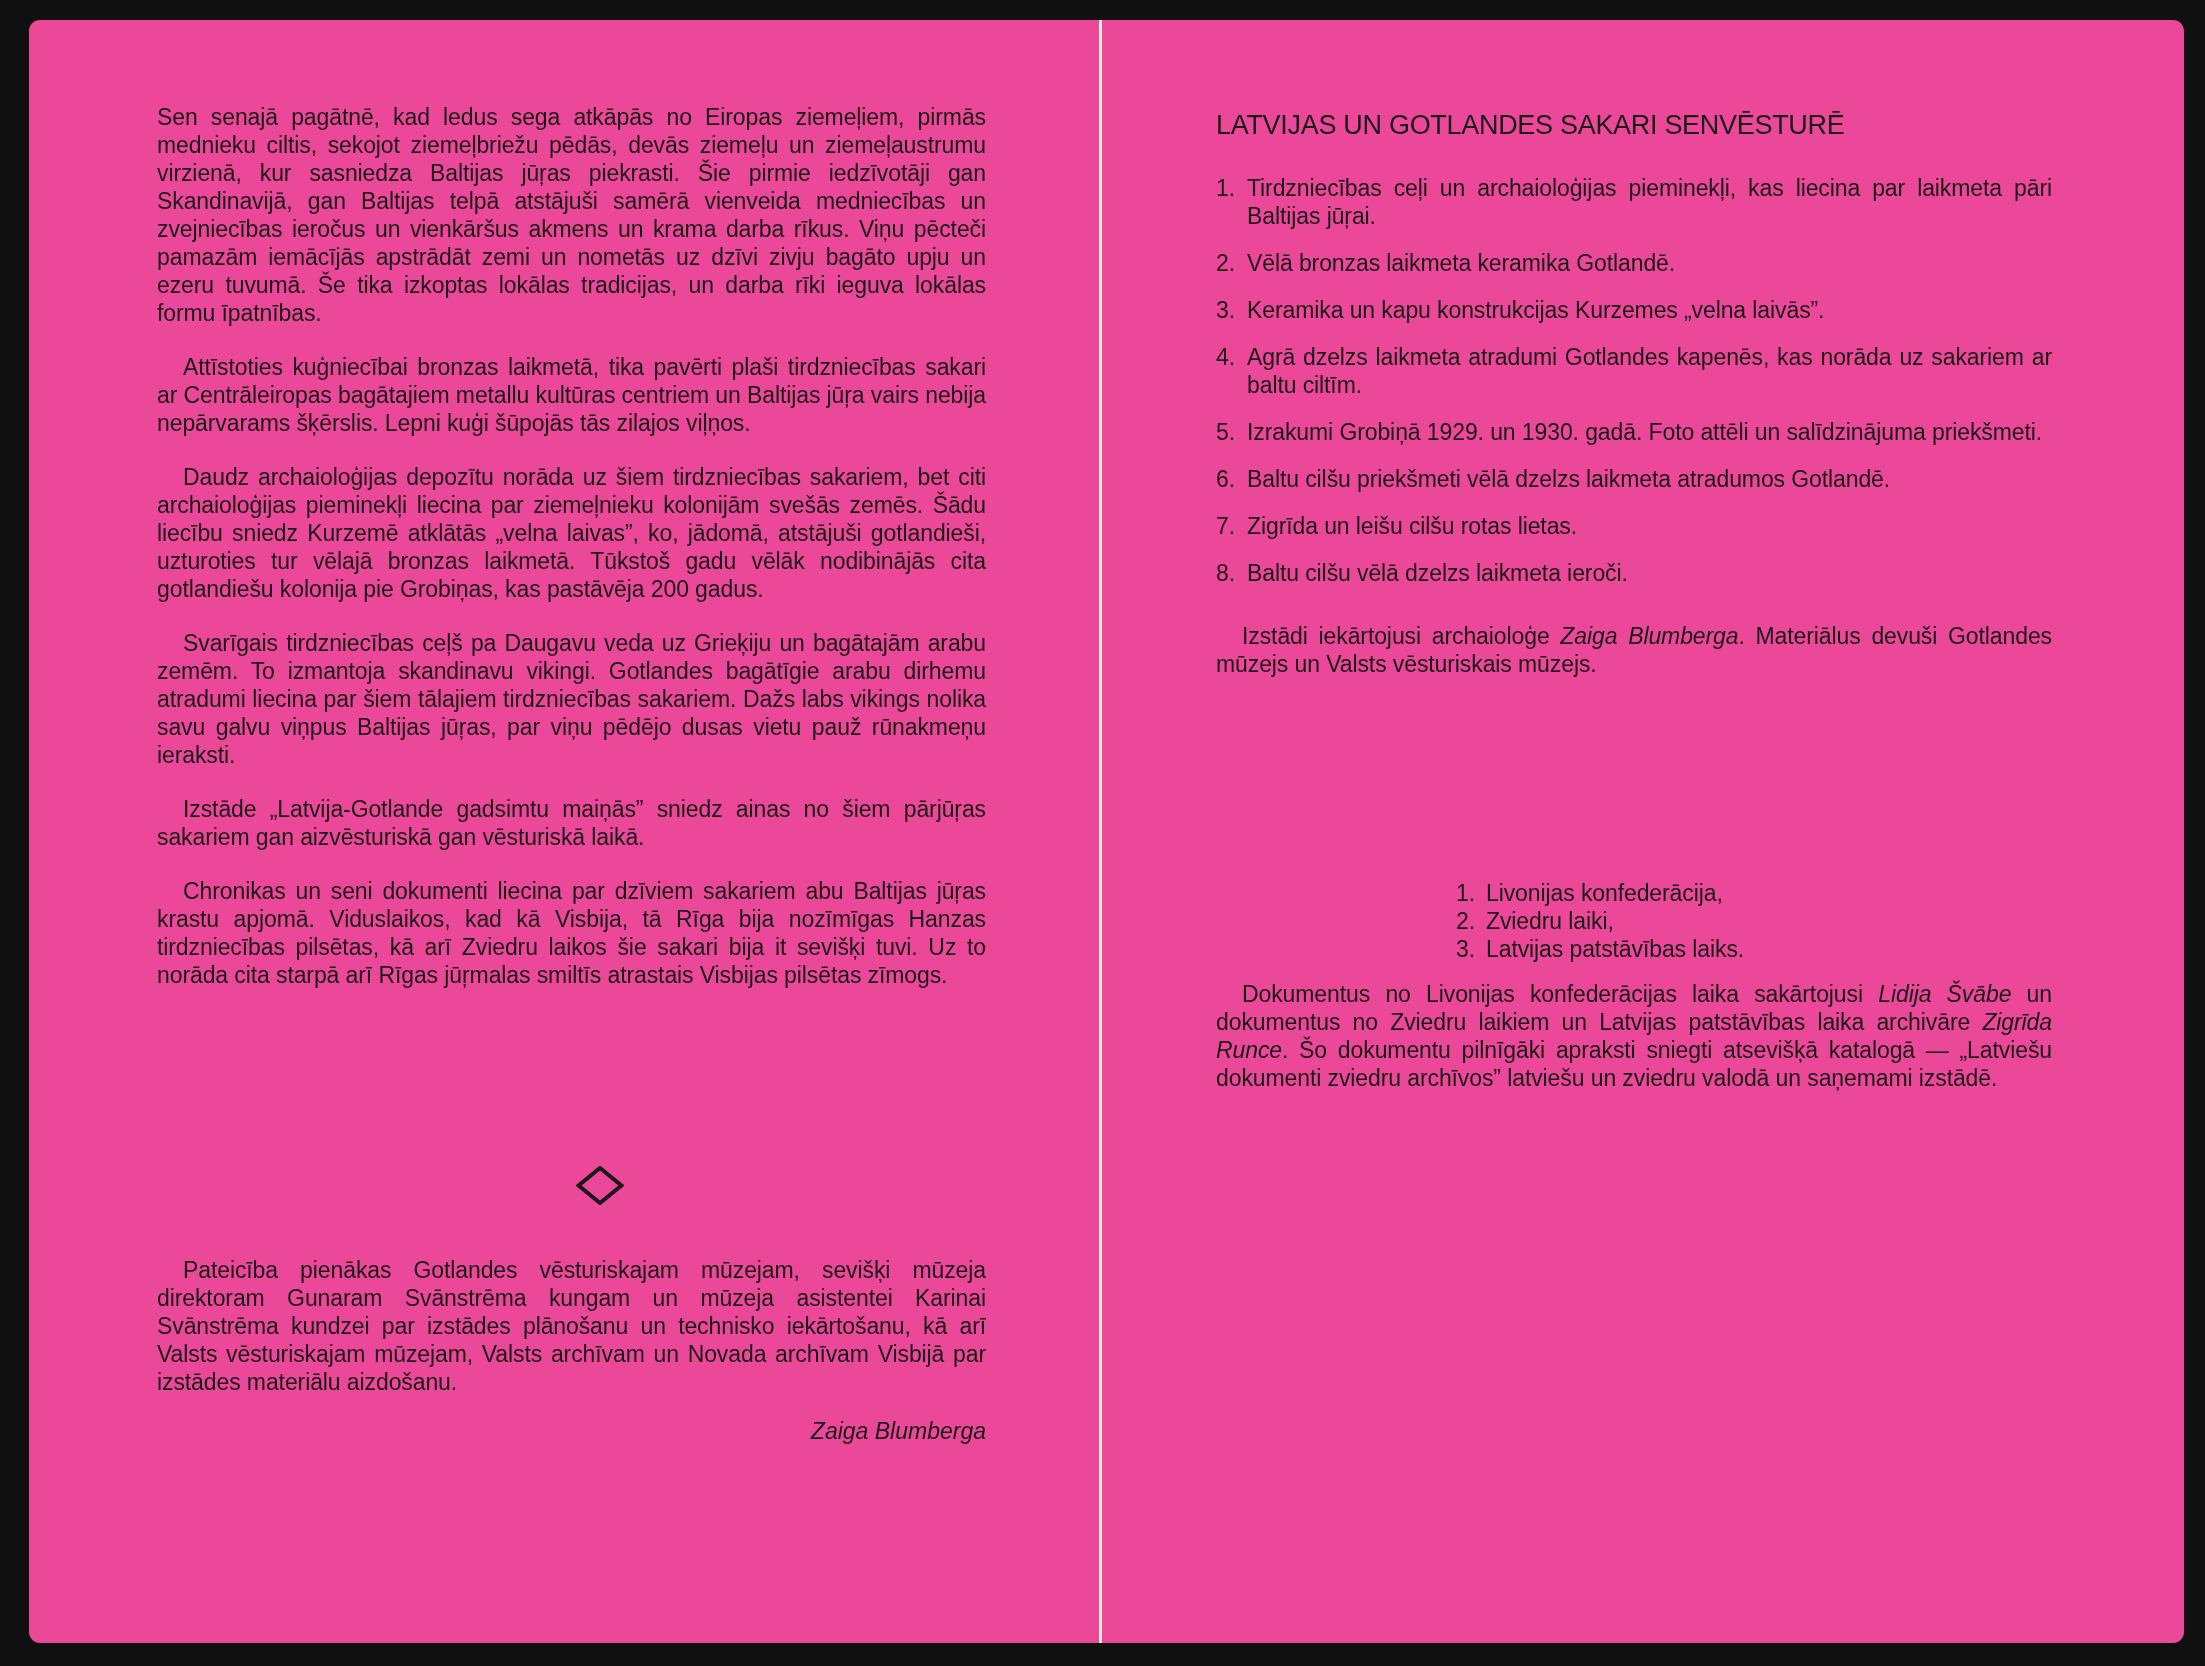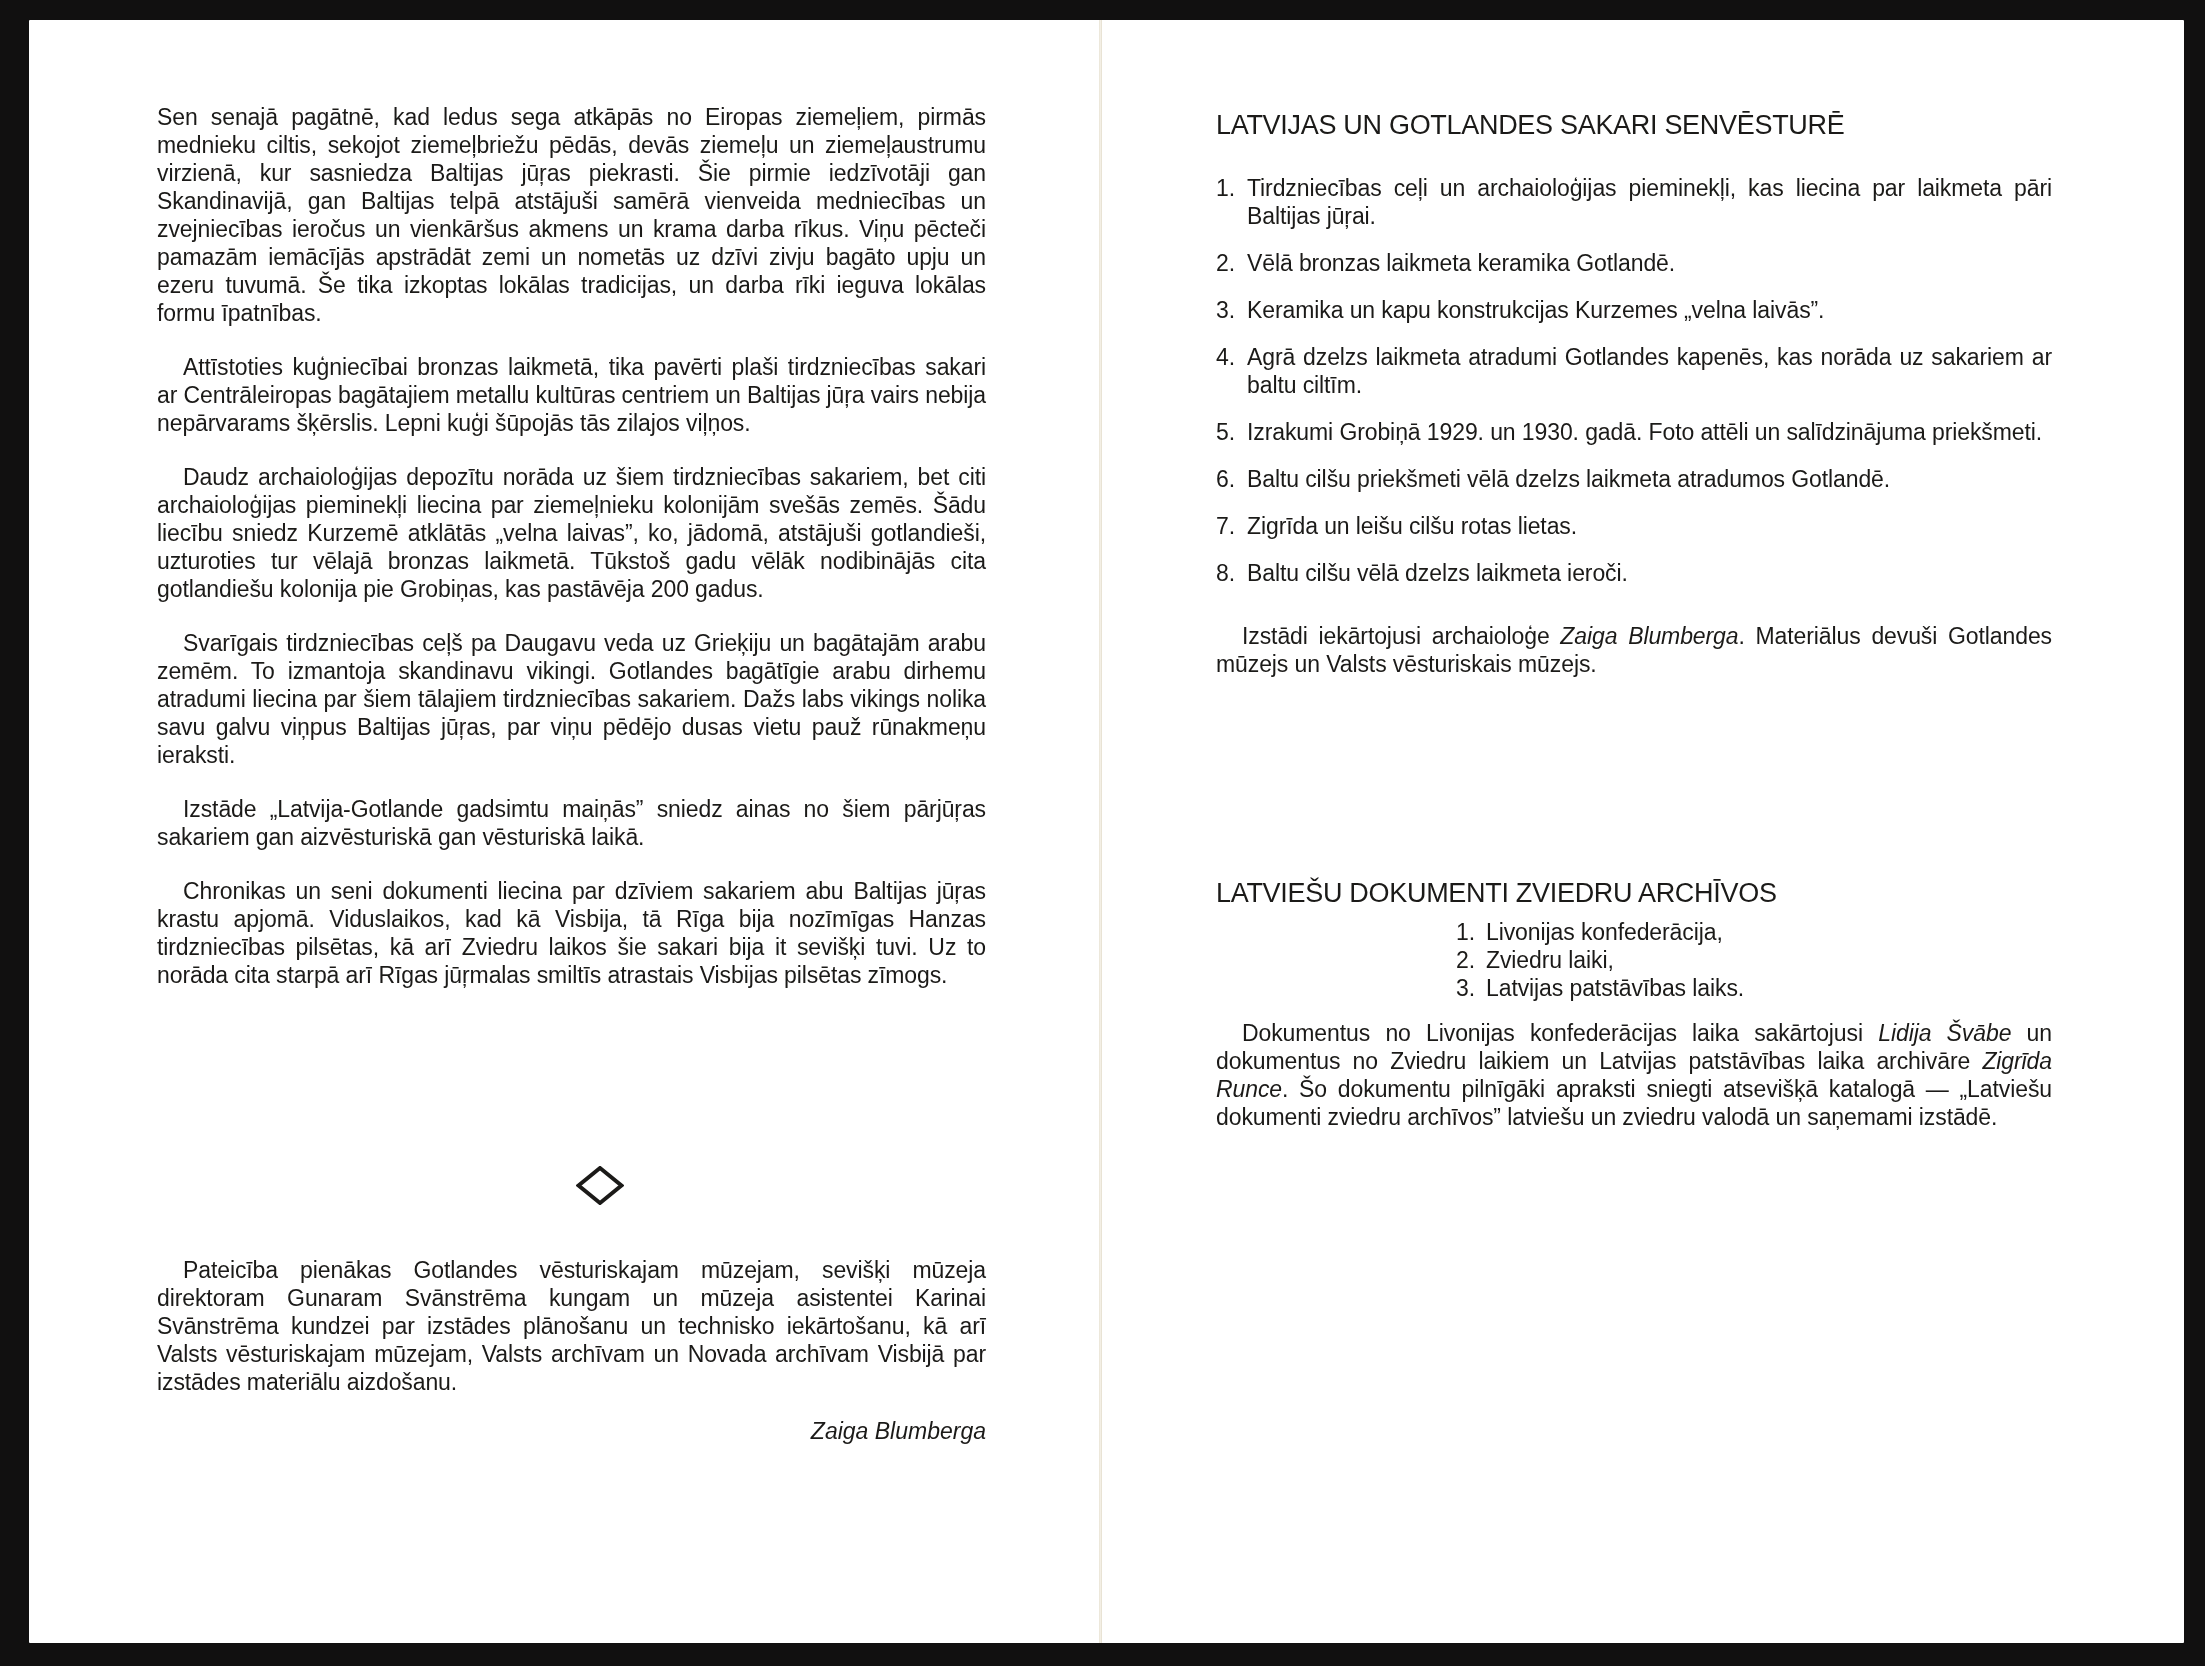--- a/index.html
+++ b/index.html
@@ -8,22 +8,22 @@
     background: #111010;
     position: relative;
     overflow: hidden;
     font-family: "Liberation Sans", "DejaVu Sans", sans-serif;
     color: #1b1a18;
   }
   .sheet {
     position: absolute;
     left: 29px; top: 19.6px;
     width: 2155px; height: 1623px;
-    background: #ffffff;
-    border-radius: 1px;
+    background: #ec4899;
+    border-radius: 11px;
   }
   .fold {
     position: absolute;
     left: 1070px; top: 0; width: 3.3px; height: 100%;
     background: linear-gradient(to right, #e9e4d6, #f3efe5, #e3ddcc);
   }
   .page {
     position: absolute;
     top: 0; height: 100%;
   }
@@ -130,21 +130,20 @@
           </li>
         <li>
             <span class="num">8.</span>
             <span class="txt">Baltu cilšu vēlā dzelzs laikmeta ieroči.</span>
           </li>
       </ol>
       <p class="indent" style="margin-top:35px;"><span>Izstādi iekārtojusi archaioloģe </span><em>Zaiga Blumberga</em><span>. Materiālus devuši Gotlandes mūzejs un Valsts vēsturiskais mūzejs.</span></p>
     </div>
 
     <div class="col" style="top:854px;">
-      <h2>LATVIEŠU DOKUMENTI ZVIEDRU ARCHĪVOS</h2>
       <ol class="periods">
         <li>
             <span class="num">1.</span>
             <span>Livonijas konfederācija,</span>
           </li>
         <li>
             <span class="num">2.</span>
             <span>Zviedru laiki,</span>
           </li>
         <li>

